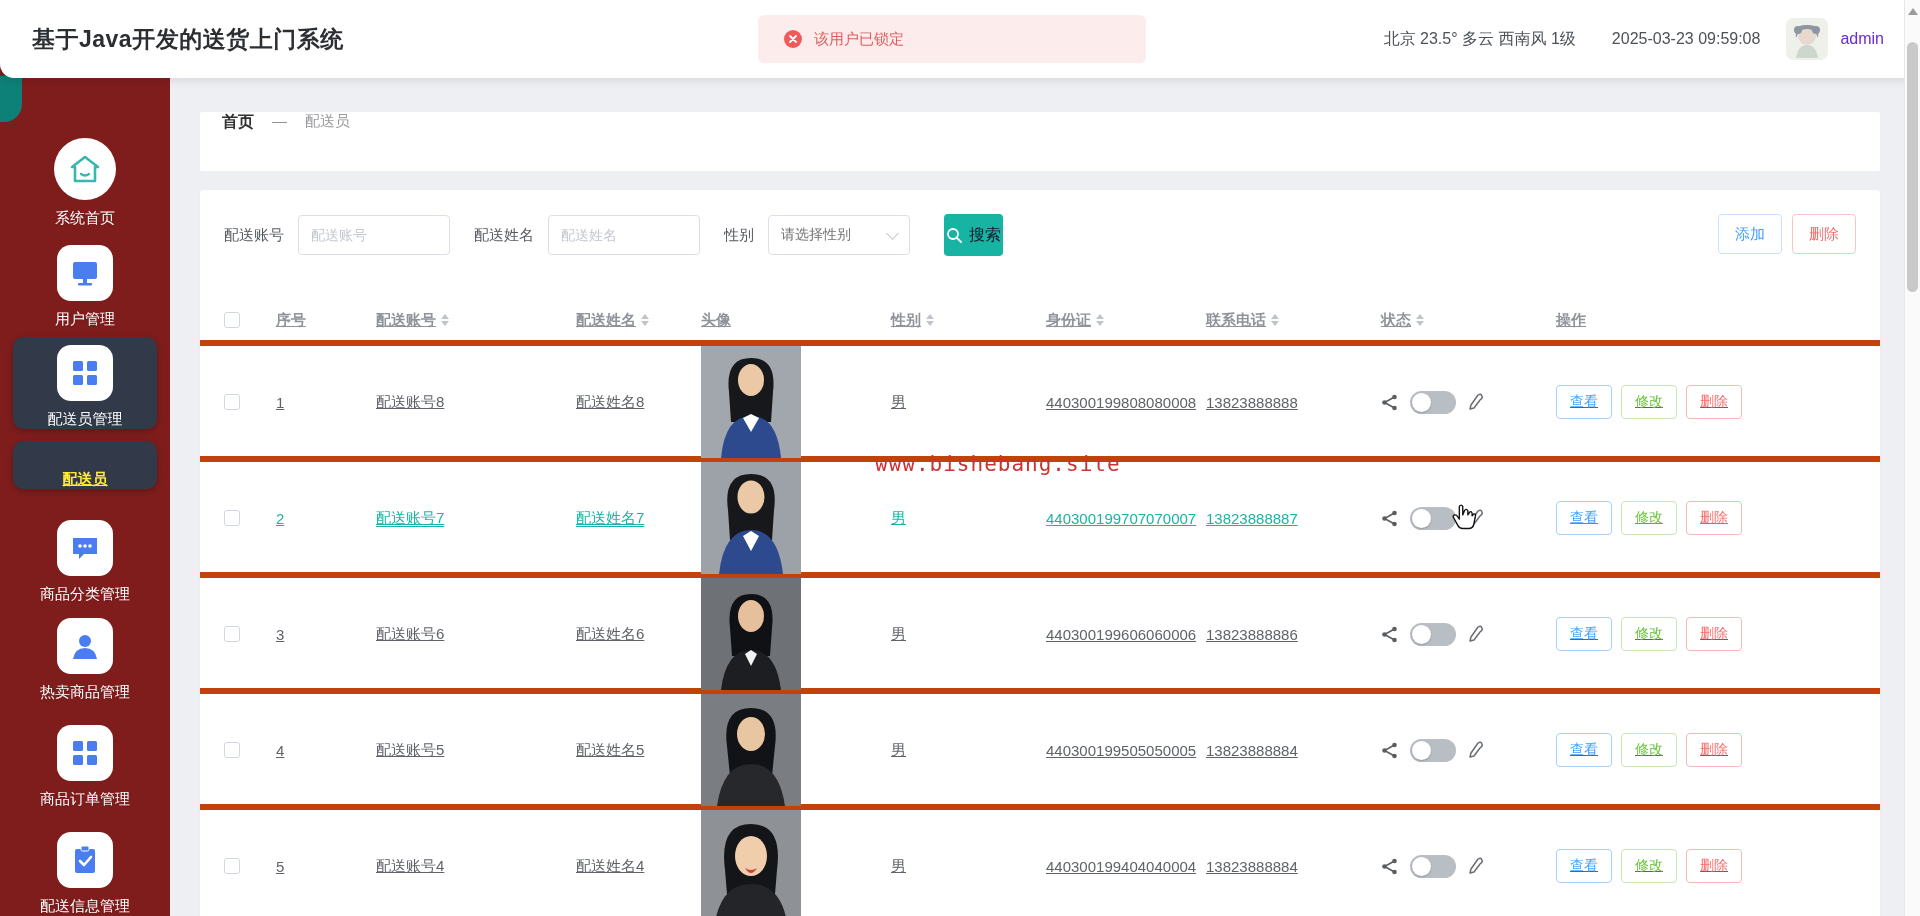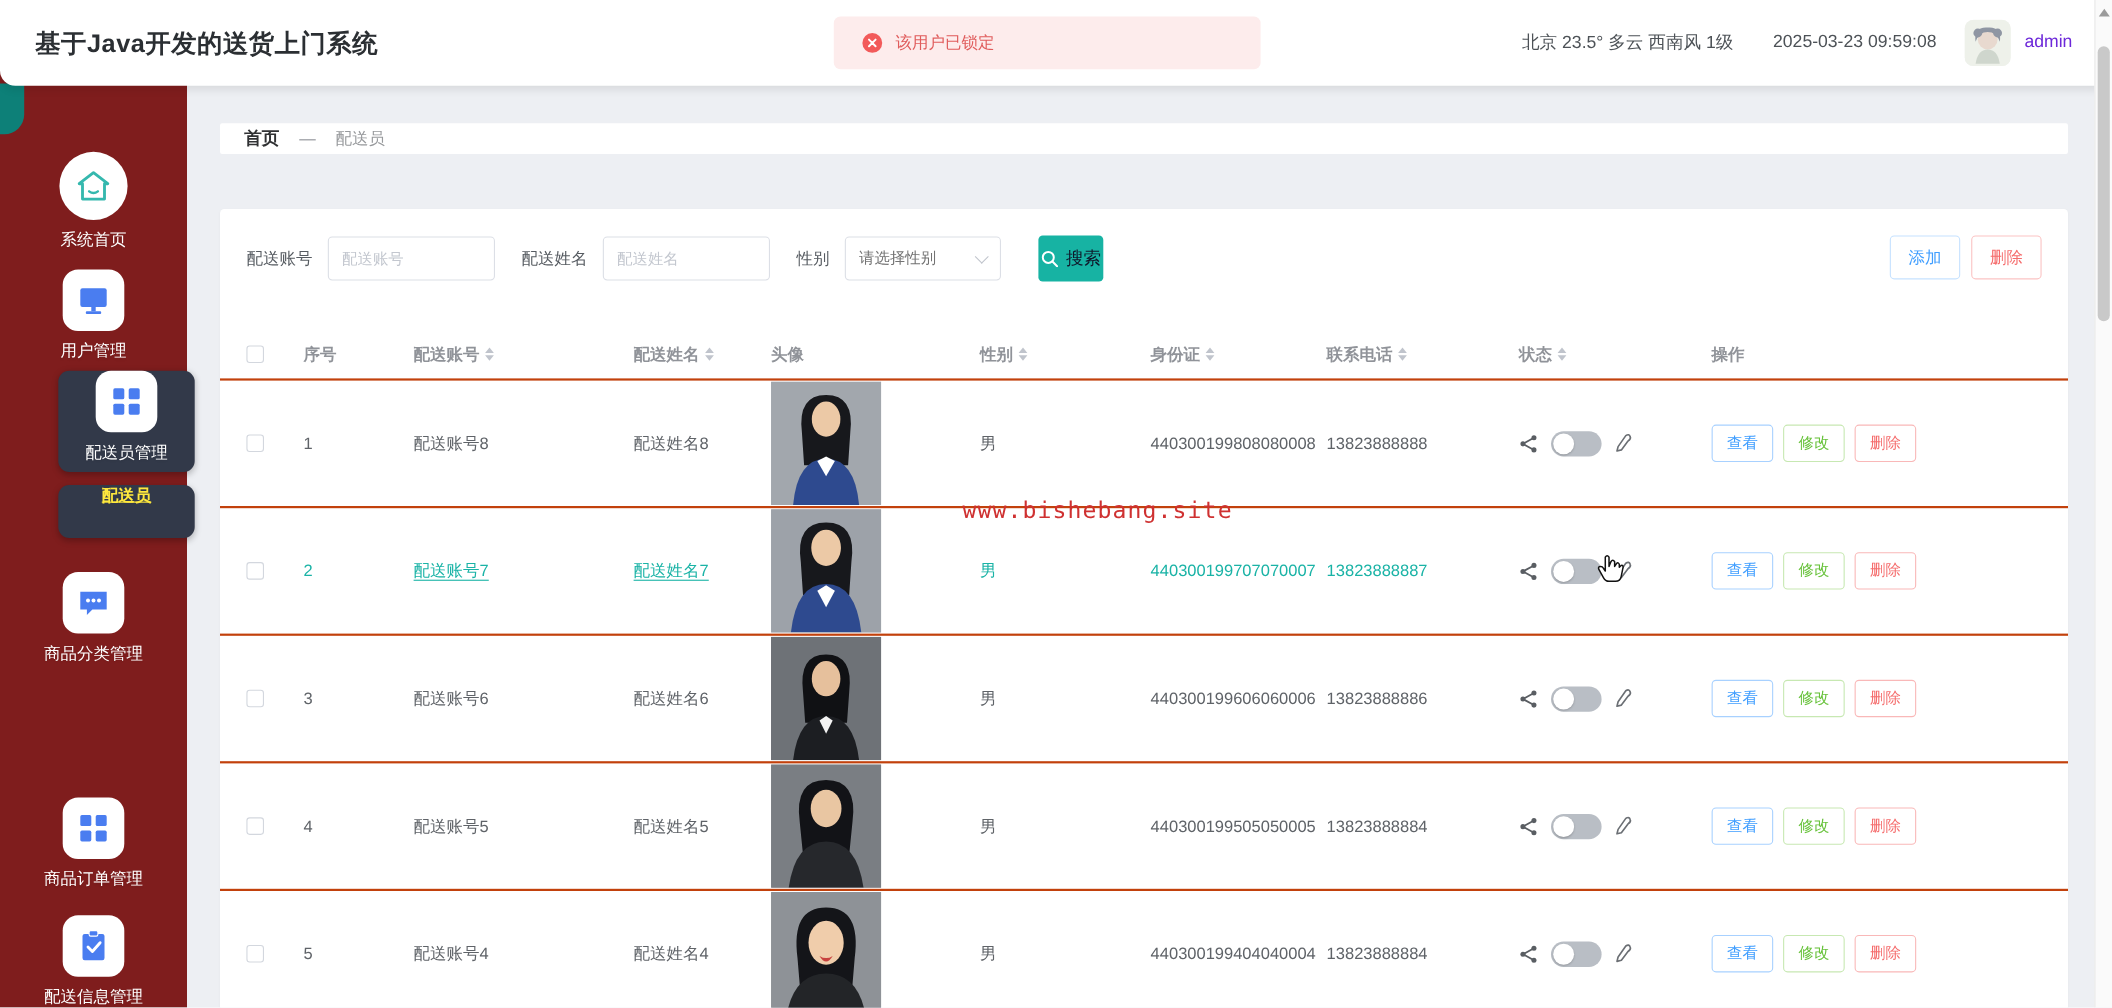--- a/index.html
+++ b/index.html
@@ -7,41 +7,41 @@
   body { font-family:"Liberation Sans","DejaVu Sans",sans-serif; background:#edeff3; position:relative; }
   #app { position:relative; width:1920px; height:916px; overflow:hidden; }
 
   
   .sidebar { position:absolute; left:0; top:0; width:170px; height:916px; background:#7f1d1d; z-index:1; }
   .corner-wedge { position:absolute; left:0; top:76px; width:22px; height:46px; background:#0d8078; border-bottom-right-radius:18px; z-index:2; }
   .nav-item { position:absolute; left:0; width:170px; display:flex; flex-direction:column; align-items:center; cursor:pointer; }
   .nav-label { color:#fff; font-size:15px; margin-top:9px; text-shadow:0 1px 2px rgba(0,0,0,.12); }
   .icon-circle { width:62px; height:62px; border-radius:50%; background:#fff; display:flex; align-items:center; justify-content:center; }
   .icon-square { width:56px; height:56px; border-radius:14px; background:#fff; display:flex; align-items:center; justify-content:center; }
-  .nav-active-block { position:absolute; left:13px; width:124px; background:#323949; border-radius:10px; display:flex; flex-direction:column; align-items:center; justify-content:flex-start; cursor:pointer; box-shadow:0 2px 6px rgba(0,0,0,.25);margin-left:40px; }
+  .nav-active-block { position:absolute; left:13px; width:144px; background:#323949; border-radius:10px; display:flex; flex-direction:column; align-items:center; justify-content:flex-end; cursor:pointer; box-shadow:0 2px 6px rgba(0,0,0,.25); }
   .submenu-label { color:#ffe93d; font-size:15px; text-decoration:underline; font-weight:bold; }
 
   
   .topbar { position:absolute; left:0; top:0; width:1920px; height:78px; background:#fff; z-index:5;
             border-radius:0 0 14px 14px; box-shadow:0 3px 8px rgba(0,0,0,.09);
             display:flex; align-items:center; }
   .app-title { font-size:23px; font-weight:bold; color:#2b2f33; margin-left:32px; letter-spacing:.5px; }
   .toast { position:absolute; left:758px; top:15px; width:388px; height:48px; background:#fdecec; border-radius:6px;
            display:flex; align-items:center; padding-left:26px; gap:12px; }
   .toast-icon { width:18px; height:18px; border-radius:50%; background:#f25a5a; display:flex; align-items:center; justify-content:center; flex:0 0 18px; }
   .toast-text { color:#e05c5c; font-size:15px; }
   .topbar-right { position:absolute; right:36px; top:0; height:78px; display:flex; align-items:center; gap:26px; }
   .weather-text, .time-text { font-size:16px; color:#4d5257; white-space:nowrap; }
   .time-text { margin-left:10px; }
   .header-avatar { width:42px; height:42px; border-radius:8px; overflow:hidden; background:#f2f4f0; }
   .admin-name { font-size:16px; color:#6d28d9; margin-left:-14px; }
 
   
-  .breadcrumb-bar { position:absolute; left:200px; top:112px; width:1680px; height:28px; background:#fff;
-                    display:flex; align-items:center; gap:18px; padding-left:22px; border-radius:2px; z-index:2;}
+  .breadcrumb-bar { position:absolute; left:200px; top:112px; width:1680px; height:59px; background:#fff;
+                    display:flex; align-items:flex-start; gap:18px; padding-left:22px; border-radius:2px; z-index:2;}
   .bc-home { font-size:16px; font-weight:bold; color:#303133; }
   .bc-sep { color:#909399; font-size:15px; }
   .bc-current { font-size:15px; color:#97999c; }
 
   
   .content-card { position:absolute; left:200px; top:190px; width:1680px; height:770px; background:#fff;
                   border-radius:4px; z-index:2; box-shadow:0 1px 3px rgba(0,0,0,.04); }
   .filter-row { position:absolute; left:24px; top:24px; display:flex; align-items:center; gap:14px; }
   .filter-label { font-size:15px; color:#565b61; white-space:nowrap; }
   .filter-input { width:152px; height:40px; border:1px solid #dcdfe6; border-radius:4px; padding:0 12px;
@@ -54,21 +54,21 @@
   .search-btn { height:42px; padding:0 2px; background:#17b3a3; border:none; border-radius:4px; color:#0f172a;
                 font-size:16px; display:flex; align-items:center; gap:7px; cursor:pointer; margin-left:20px; font-family:inherit;}
   .top-actions { position:absolute; right:24px; top:24px; display:flex; gap:10px; }
   .btn-plain { height:40px; padding:0 16px; background:#fff; border-radius:4px; font-size:15px; cursor:pointer; font-family:inherit; }
   .btn-add { color:#409eff; border:1px solid #c6e2ff;text-align:right; }
   .btn-del { color:#f56c6c; border:1px solid #fbc4c4; }
 
   
   .tbl { position:absolute; left:0; top:110px; width:1680px; }
   .trow { display:grid; grid-template-columns:52px 100px 200px 125px 190px 155px 160px 175px 175px 1fr;
-          align-items:center; padding:0 24px; border-bottom:2px solid #c2410c; }
+          align-items:center; padding:0 24px; border-bottom:6px solid #c2410c;text-decoration:underline; }
   .thead { height:46px; color:#909399; font-size:15px; font-weight:bold; }
   .tbody-row { height:116px; font-size:15px; color:#5f6368; }
   .th-cell { display:flex; align-items:center; gap:5px; }
   .sort-carets { display:flex; flex-direction:column; gap:2px; }
   .caret-up { width:0; height:0; border-left:4px solid transparent; border-right:4px solid transparent; border-bottom:5px solid #c0c4cc; }
   .caret-down { width:0; height:0; border-left:4px solid transparent; border-right:4px solid transparent; border-top:5px solid #c0c4cc; }
   .checkbox { width:16px; height:16px; border:1px solid #d3d7de; border-radius:3px; background:#fff; cursor:pointer; }
   .avatar-box { width:100px; height:112px; overflow:hidden; background:#9aa0a8; }
   .avatar-box svg { display:block; }
   .status-cell { display:flex; align-items:center; gap:12px; }
@@ -141,20 +141,29 @@
         <svg width="34" height="34" viewBox="0 0 34 34">
             <path d="M5 7 h24 v16 h-13 l-5 5 v-5 h-6 z" fill="#4a7df0"></path>
             <circle cx="12" cy="15" r="1.8" fill="#fff"></circle>
             <circle cx="17" cy="15" r="1.8" fill="#fff"></circle>
             <circle cx="22" cy="15" r="1.8" fill="#fff"></circle>
           </svg>
       </span>
       <span class="nav-label">商品分类管理</span>
     </div>
 
+    <div class="nav-item" style="top:618px">
+      <span class="icon-square">
+        <svg width="34" height="34" viewBox="0 0 34 34">
+            <circle cx="17" cy="12" r="6" fill="#4a7df0"></circle>
+            <path d="M5 30 q2-11 12-11 q10 0 12 11 z" fill="#4a7df0"></path>
+          </svg>
+      </span>
+      <span class="nav-label">热卖商品管理</span>
+    </div>
 
     <div class="nav-item" style="top:725px">
       <span class="icon-square">
         <svg width="32" height="32" viewBox="0 0 32 32">
             <rect x="4" y="4" width="10" height="10" rx="1.5" fill="#4a7df0"></rect>
             <rect x="18" y="4" width="10" height="10" rx="1.5" fill="#4a7df0"></rect>
             <rect x="4" y="18" width="10" height="10" rx="1.5" fill="#4a7df0"></rect>
             <rect x="18" y="18" width="10" height="10" rx="1.5" fill="#4a7df0"></rect>
           </svg>
       </span>

